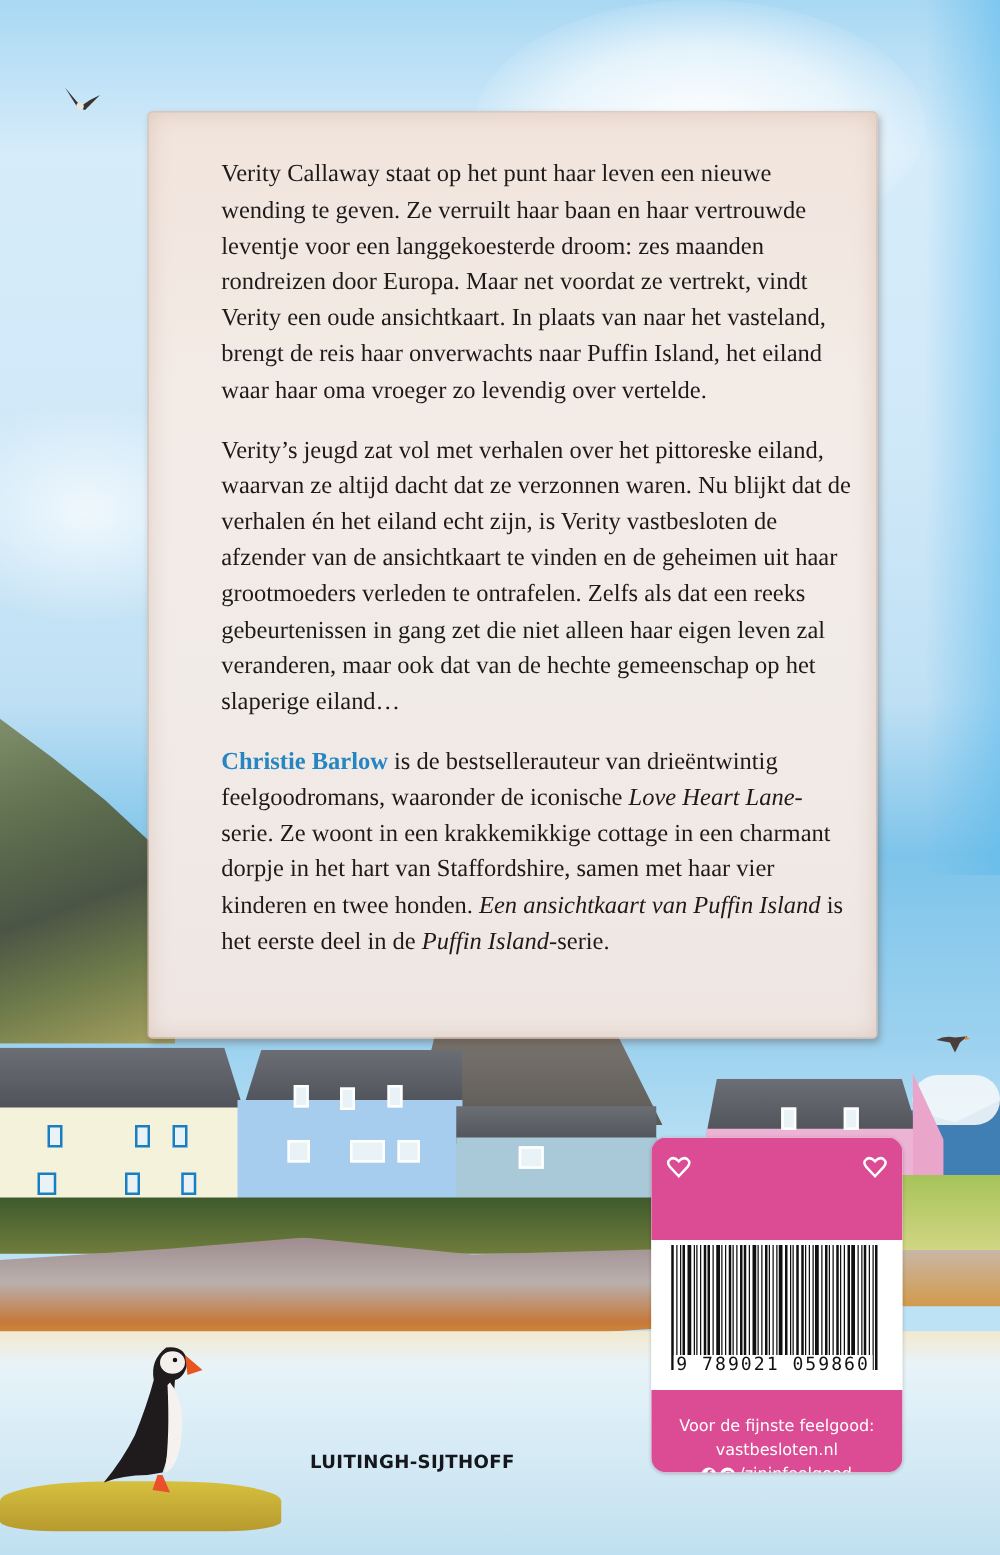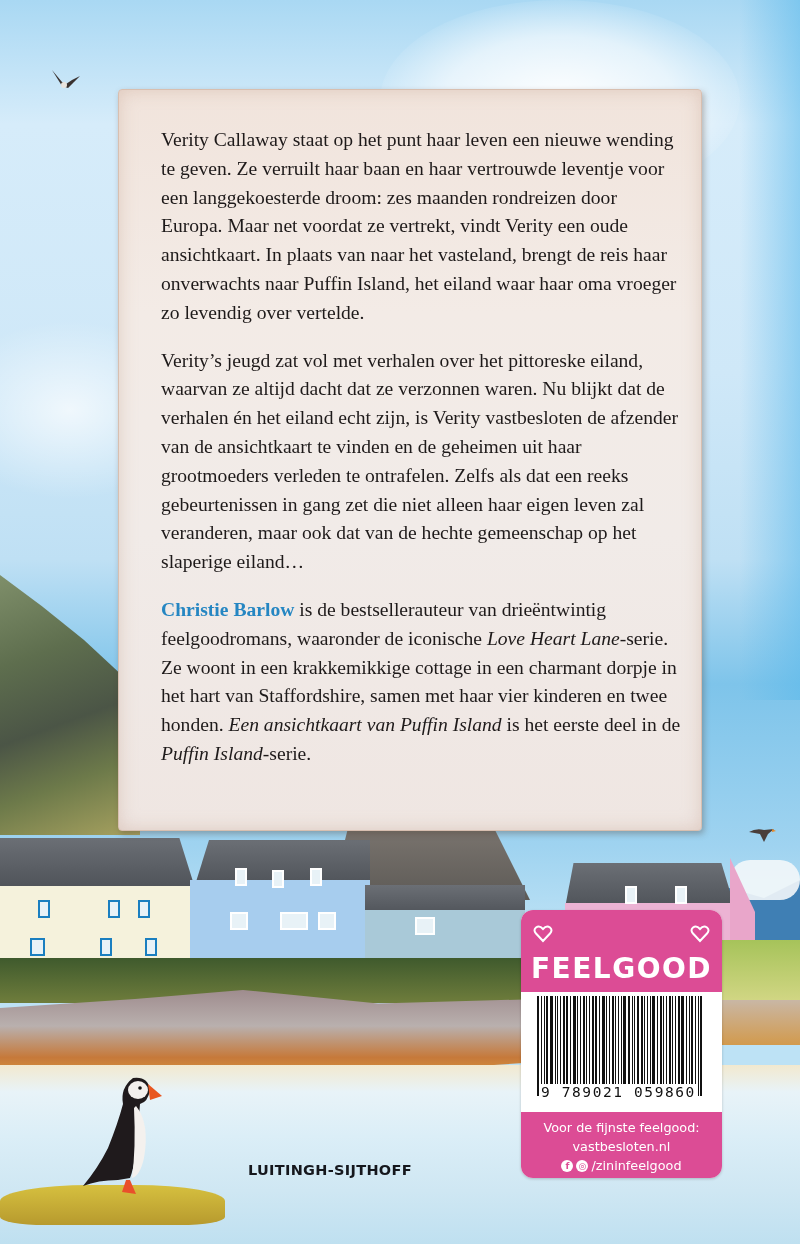--- a/index.html
+++ b/index.html
@@ -52,40 +52,40 @@
   .puffin { position:absolute; left:78px; top:1068px; width:100px; height:130px; }
 
   .bird { position:absolute; }
 
   .postcard { position:absolute; left:118px; top:89px; width:582px; height:740px;
     background: linear-gradient(180deg,#f1e4dc 0%,#f3ebe6 30%,#f1ebe8 60%,#efe6e2 100%);
     border-radius:4px; box-shadow: 2px 3px 6px rgba(80,60,50,0.35), inset 0 0 18px rgba(190,150,130,0.35);
     border:1px solid #d8bfb0; }
   .postcard-text { position:absolute; left:42px; top:36px; width:520px;
     font-family:"Liberation Serif", serif; font-size:19.6px; line-height:28.8px; color:#1e1a1a; }
-  .postcard-text p { margin:0 0 19px 0; }
+  .postcard-text p { margin:0 0 19px 16px; }
   .author { color:#2586c2; font-weight:bold;text-align:center; }
 
   .publisher { position:absolute; left:248px; top:1162px; font-family:"DejaVu Sans", sans-serif; font-weight:bold;
     font-size:14.5px; letter-spacing:0.3px; color:#15171d; }
 
   .badge { position:absolute; left:521px; top:910px; width:201px; height:268px; border-radius:12px; overflow:hidden;
     background:#fff; box-shadow:0 1px 3px rgba(0,0,0,0.2); }
   .badge-top { position:absolute; left:0; top:0; width:201px; height:82px; background:#dc4c95; color:#fff;
     font-family:"DejaVu Sans", sans-serif; font-weight:bold; text-align:center; }
   .badge-line1 { position:absolute; left:0; top:8px; width:201px; font-size:26px; letter-spacing:1px; line-height:32px; }
   .badge-line2 { position:absolute; left:0; top:42px; width:201px; font-size:28px; letter-spacing:1.5px; line-height:34px; }
   .heart { position:absolute; top:14px; width:20px; height:20px; }
   .barcode-area { position:absolute; left:0; top:82px; width:201px; height:120px; background:#fff; }
   .bars { position:absolute; left:16px; top:4px; width:168px; height:100px; display:flex; align-items:flex-start; }
   .bars span { display:block; height:100%; background:#111; }
   .isbn { position:absolute; left:18px; top:92px; font-family:"DejaVu Sans Mono", monospace; font-size:14.5px; color:#111;
     background:#fff; letter-spacing:1.6px; padding:0 2px; }
   .badge-bottom { position:absolute; left:0; top:202px; width:201px; height:66px; background:#dc4c95; color:#fff;
-    font-family:"DejaVu Sans", sans-serif; font-size:12.8px; text-align:center; line-height:19px; padding-top:6px; box-sizing:border-box; }
+    font-family:"DejaVu Sans", sans-serif; font-size:12.8px; text-align:center; line-height:19px; padding-top:20px; box-sizing:border-box; }
   .social-row { display:flex; justify-content:center; align-items:center; gap:3px; }
   .soc-icon { width:12px; height:12px; border-radius:50%; background:#fff; color:#dc4c95; font-size:9px; line-height:12px;
     font-weight:bold; text-align:center; display:inline-block; }
 </style>
 </head>
 <body>
 
 <div class="scene">
   <div class="cloud-glow"></div>
   <div class="cloud-left"></div>
@@ -166,21 +166,20 @@
   <div class="publisher">LUITINGH-SIJTHOFF</div>
 
   <div class="badge">
     <div class="badge-top">
       <svg class="heart" style="left:12px;" viewBox="0 0 20 20">
         <path d="M10 17 L3 9.5 Q0 6 3 3.5 Q6.5 1 10 5 Q13.5 1 17 3.5 Q20 6 17 9.5 Z" fill="none" stroke="#fff" stroke-width="2"></path>
       </svg>
       <svg class="heart" style="right:12px;" viewBox="0 0 20 20">
         <path d="M10 17 L3 9.5 Q0 6 3 3.5 Q6.5 1 10 5 Q13.5 1 17 3.5 Q20 6 17 9.5 Z" fill="none" stroke="#fff" stroke-width="2"></path>
       </svg>
-      <div class="badge-line2">FEELGOOD</div>
     </div>
     <div class="barcode-area">
       <div class="bars" id="bars">
           <span style="width: 2px; margin-right: 2px;"></span>
           <span style="width: 1px; margin-right: 1.5px;"></span>
           <span style="width: 1px; margin-right: 1.5px;"></span>
           <span style="width: 2px; margin-right: 2px;"></span>
           <span style="width: 3px; margin-right: 1.5px;"></span>
           <span style="width: 1px; margin-right: 1.5px;"></span>
           <span style="width: 1px; margin-right: 2px;"></span>

